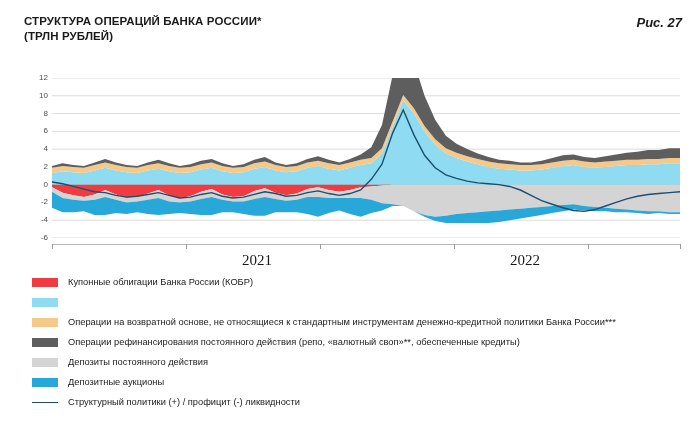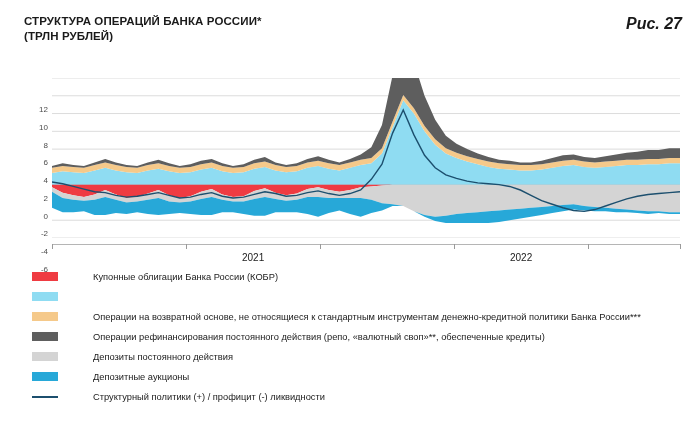--- a/index.html
+++ b/index.html
@@ -26,21 +26,21 @@
   }
   .title {
     font-size: 11.5px;
     font-weight: bold;
     line-height: 15px;
     letter-spacing: 0.1px;
     color: #1a1a1a;
     max-width: 520px;
   }
   .fig-label {
-    font-size: 16px;
+    font-size: 13px;
     font-style: italic;
     font-weight: bold;
     color: #1a1a1a;
     white-space: nowrap;
     padding-top: 1px;
     text-align: center;
   }
   .chart-area {
     position: absolute;
     left: 18px;
@@ -64,27 +64,27 @@
     height: 172px;
   }
   .ylabel {
     position: absolute;
     right: 0;
     font-size: 8px;
     color: #4d4d4d;
     line-height: 8px;
     text-align: right;
     white-space: nowrap;
-    margin-top: 32px;
   }
   .xlabel {
     position: absolute;
-    font-size: 10px;
+    font-size: 15px;
     color: #1a1a1a;
     font-weight: normal;
+    font-family: Liberation Serif, serif;
   }
   .baseline-bottom {
     position: absolute;
     left: 34px;
     width: 628px;
     height: 1px;
     background: #b5b5b5;
   }
   .tick {
     position: absolute;
@@ -93,22 +93,22 @@
     background: #9a9a9a;
   }
   .legend {
     position: absolute;
     left: 32px;
     top: 272px;
     width: 640px;
   }
   .legend-row {
     display: flex;
+    align-items: center;
     height: 20px;
-    gap: 25px;
   }
   .swatch {
     width: 26px;
     height: 9px;
     margin-right: 10px;
     flex: 0 0 auto;
   }
   .swatch-line {
     width: 26px;
     height: 9px;

